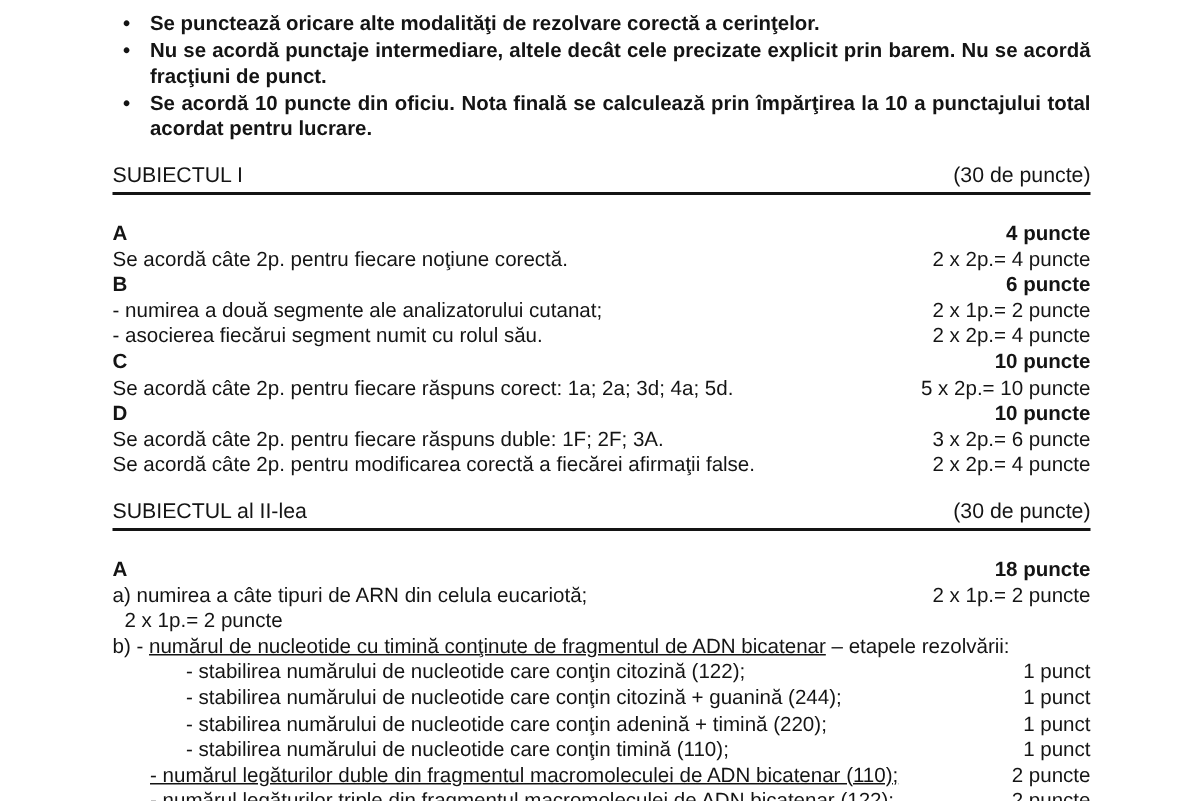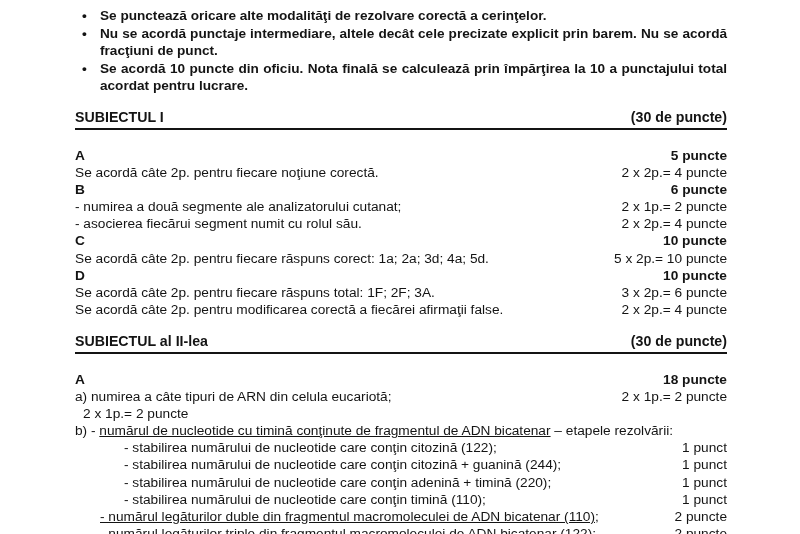--- a/index.html
+++ b/index.html
@@ -43,21 +43,21 @@
     top: 0;
   }
   
   .sec {
     margin-top: 15px;
   }
   .sec-header {
     display: flex;
     justify-content: space-between;
     align-items: flex-end;
-    font-weight: bold;
+    font-weight: normal;
     font-size: 14.2px;
     line-height: 17px;
     border-bottom: 2px solid #141414;
     padding-bottom: 2px;
   }
   .sec-rows {
     margin-top: 17px;
   }
   
   .row {
@@ -92,21 +92,21 @@
     </ul>
   <div id="sections-root">
       <div class="sec">
         <div class="sec-header">
           <span>SUBIECTUL I</span>
           <span>(30 de puncte)</span>
         </div>
         <div class="sec-rows">
           <div class="row heading">
             <span class="label">A</span>
-            <span class="value">5 puncte</span>
+            <span class="value">4 puncte</span>
           </div>
           <div class="row item">
             <span class="label">Se acordă câte 2p. pentru fiecare noţiune corectă.</span>
             <span class="value">2 x 2p.= 4 puncte</span>
           </div>
           <div class="row heading">
             <span class="label">B</span>
             <span class="value">6 puncte</span>
           </div>
           <div class="row item">
@@ -123,21 +123,21 @@
           </div>
           <div class="row item">
             <span class="label">Se acordă câte 2p. pentru fiecare răspuns corect: 1a; 2a; 3d; 4a; 5d.</span>
             <span class="value">5 x 2p.= 10 puncte</span>
           </div>
           <div class="row heading">
             <span class="label">D</span>
             <span class="value">10 puncte</span>
           </div>
           <div class="row item">
-            <span class="label">Se acordă câte 2p. pentru fiecare răspuns total: 1F; 2F; 3A.</span>
+            <span class="label">Se acordă câte 2p. pentru fiecare răspuns duble: 1F; 2F; 3A.</span>
             <span class="value">3 x 2p.= 6 puncte</span>
           </div>
           <div class="row item">
             <span class="label">Se acordă câte 2p. pentru modificarea corectă a fiecărei afirmaţii false.</span>
             <span class="value">2 x 2p.= 4 puncte</span>
           </div>
         </div>
       </div>
       <div class="sec">
         <div class="sec-header">

